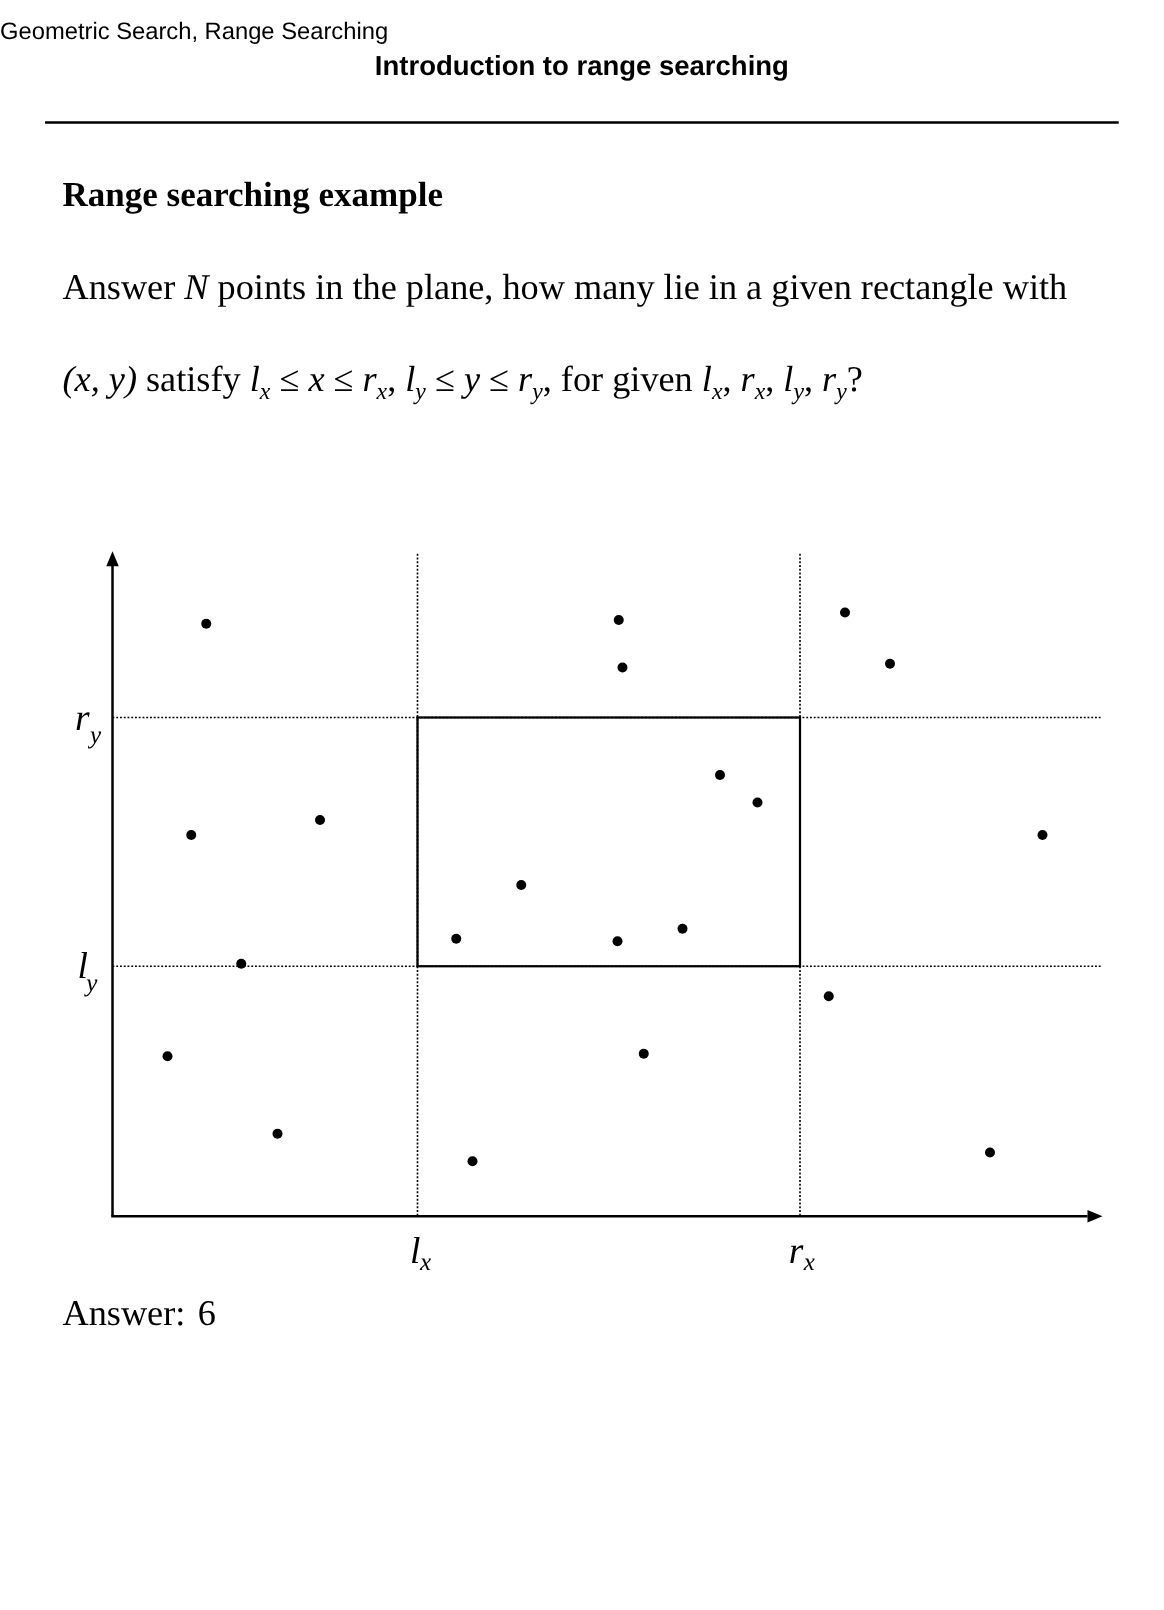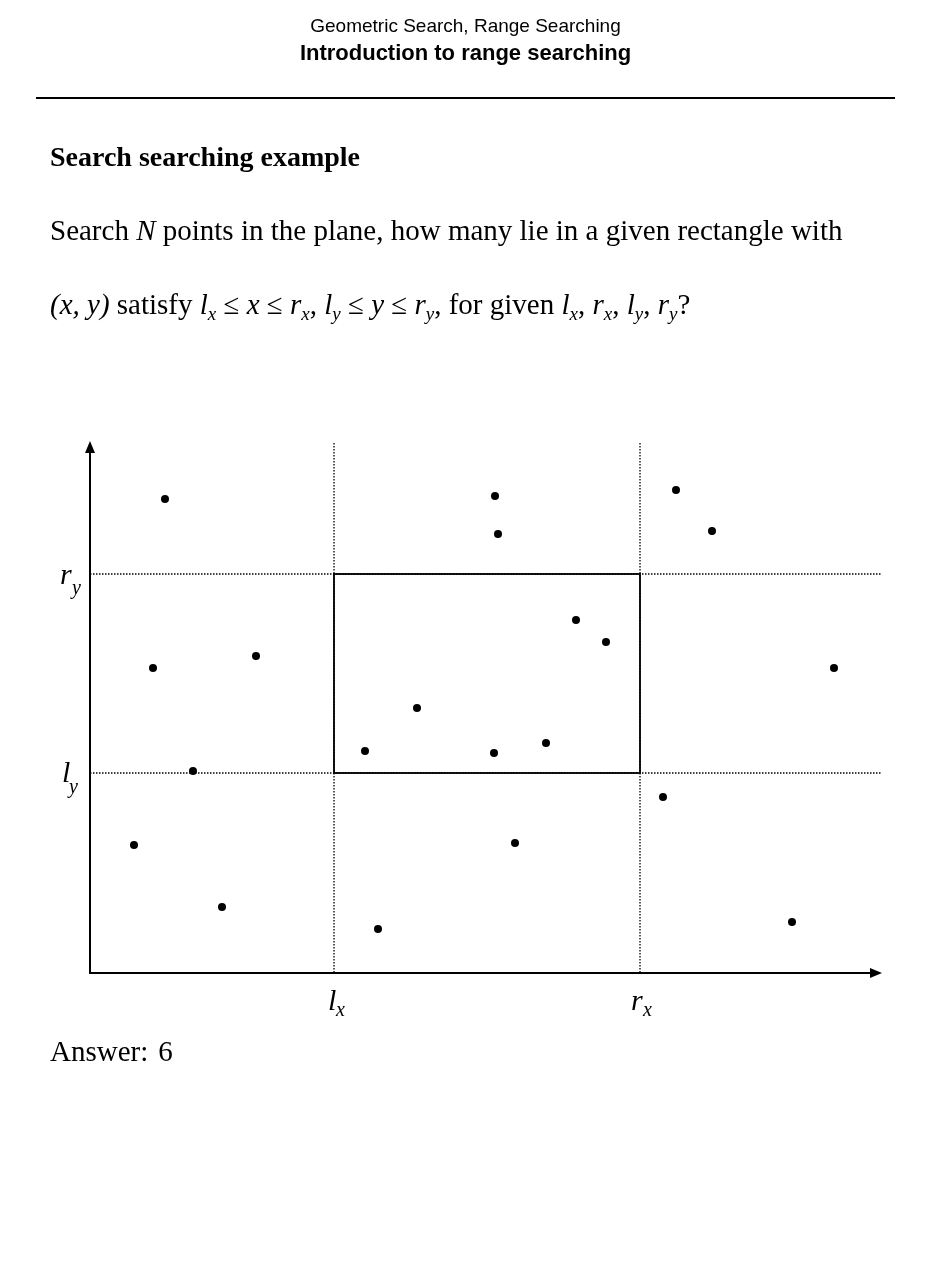--- a/index.html
+++ b/index.html
@@ -1,18 +1,18 @@
 <!DOCTYPE html>
 <html><head>
 <meta charset="utf-8">
 <style>
   html, body { margin: 0; padding: 0; background: #ffffff; }
   body { width: 931px; height: 1288px; position: relative; overflow: hidden; color: #000; }
   .subtitle {
-    position: absolute; top: 15px; left: 0; width: 931px; text-align: center;
+    position: absolute; top: 15px; left: 0; width: 931px; 
     font-family: "Liberation Sans", sans-serif; font-size: 19px;
   }
   .title {
     position: absolute; top: 40px; left: 0; width: 931px; text-align: center;
     font-family: "Liberation Sans", sans-serif; font-size: 22px; font-weight: bold;
   }
   .rule {
     position: absolute; top: 97px; left: 36px; width: 859px; height: 2px; background: #000;
   }
   .section-heading {
@@ -36,24 +36,24 @@
   }
   .axis-sub { font-family: "Liberation Serif", serif; font-style: italic; font-size: 20px; }
 </style>
 </head>
 <body>
 
 <div class="subtitle">Geometric Search, Range Searching</div>
 <div class="title">Introduction to range searching</div>
 <div class="rule"></div>
 
-<div class="section-heading">Search searching example</div>
+<div class="section-heading">Range searching example</div>
 
 <div class="paragraph">
-  <span>Search </span><i>N</i><span> points in the plane, how many lie in a given rectangle with</span><br>
+  <span>Answer </span><i>N</i><span> points in the plane, how many lie in a given rectangle with</span><br>
   <br>
   <i>(x, y)</i><span> satisfy </span><i>l</i><sub>x</sub>&nbsp;<span>≤</span>&nbsp;<i>x</i>&nbsp;<span>≤</span>&nbsp;<i>r</i><sub>x</sub><span>, </span><i>l</i><sub>y</sub>&nbsp;<span>≤</span>&nbsp;<i>y</i>&nbsp;<span>≤</span>&nbsp;<i>r</i><sub>y</sub><span>, for given </span><i>l</i><sub>x</sub><span>, </span><i>r</i><sub>x</sub><span>, </span><i>l</i><sub>y</sub><span>, </span><i>r</i><sub>y</sub><span>?</span>
 </div>
 
 <svg class="diagram" width="931" height="1288" viewBox="0 0 931 1288" xmlns="http://www.w3.org/2000/svg">
   <g stroke="#000" stroke-width="1.3" stroke-dasharray="1.5,1.5" fill="none">
     <line x1="334" y1="443" x2="334" y2="973"></line>
     <line x1="640" y1="443" x2="640" y2="973"></line>
     <line x1="90" y1="574" x2="882" y2="574"></line>
     <line x1="90" y1="773" x2="882" y2="773"></line>

